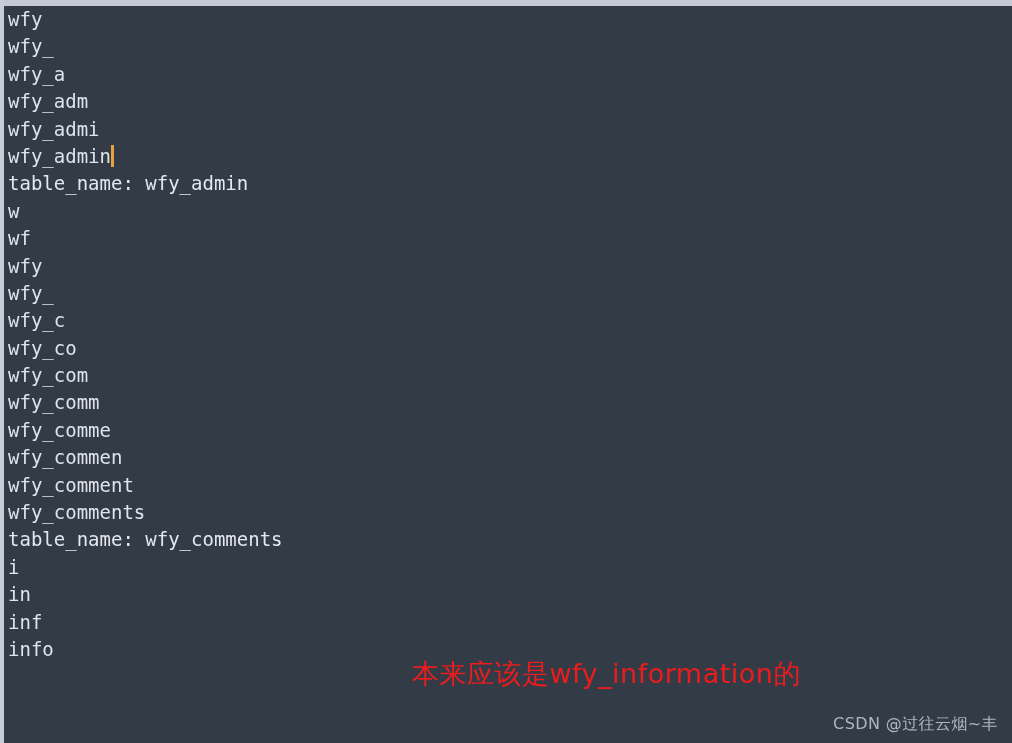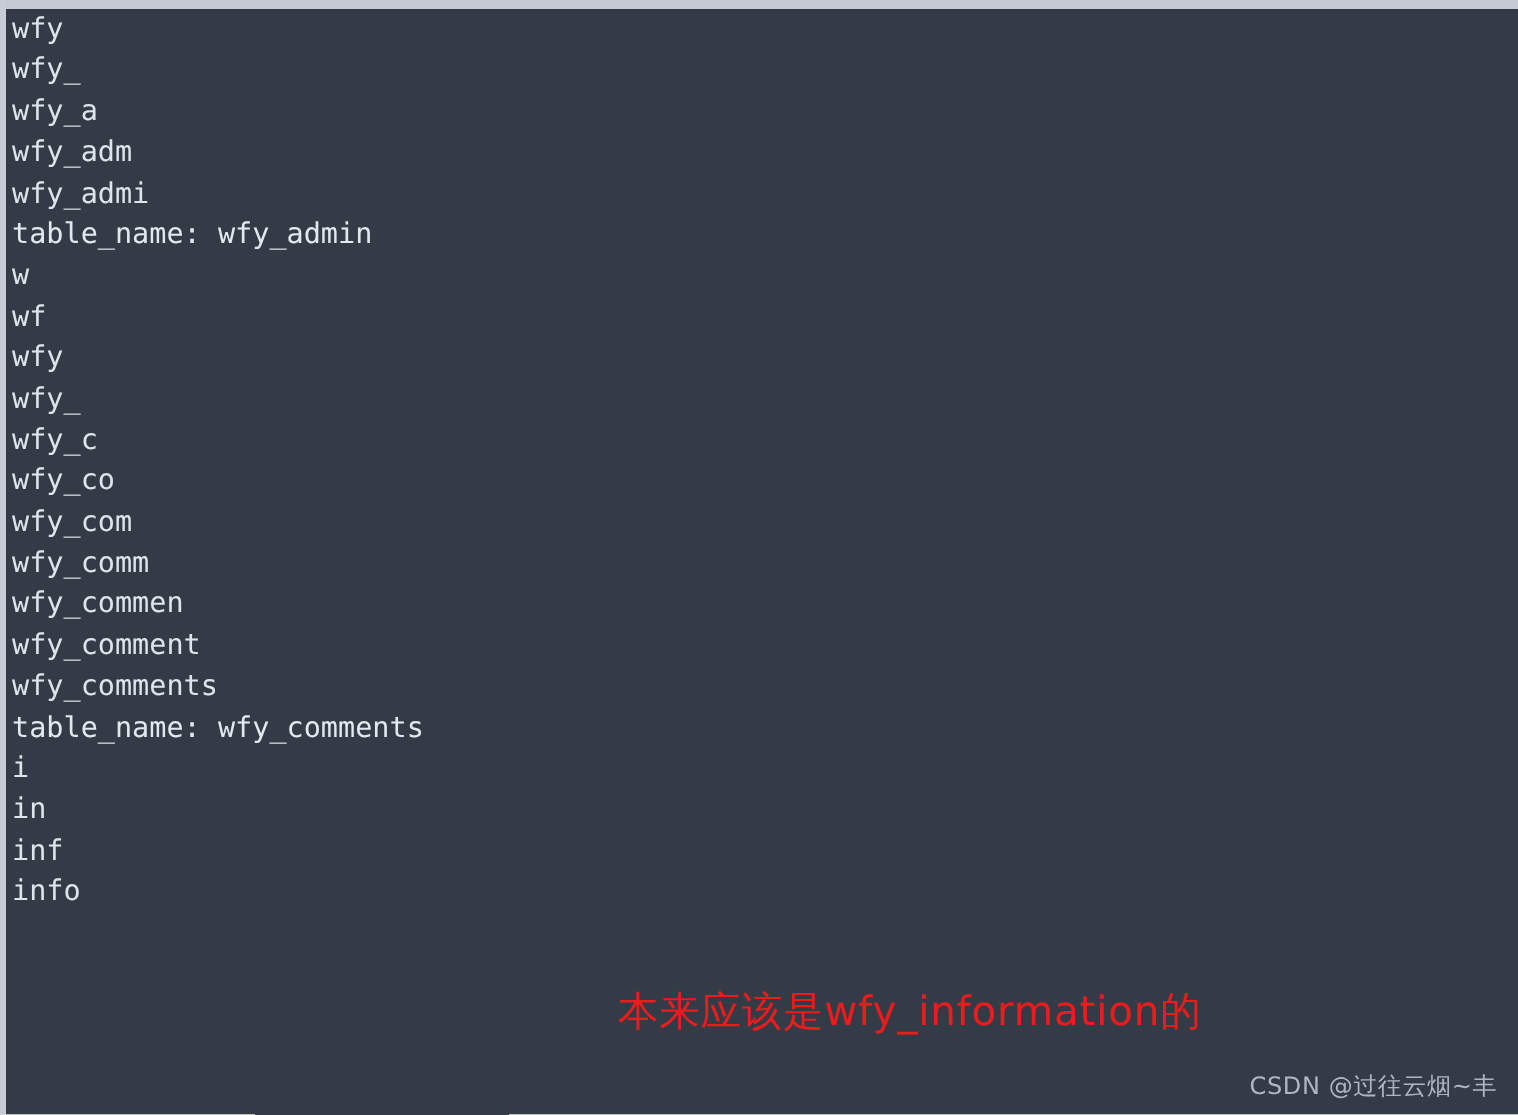--- a/index.html
+++ b/index.html
@@ -5,21 +5,21 @@
 <style>
   html, body {
     margin: 0;
     padding: 0;
     background: #ffffff;
   }
   #screenshot {
     position: relative;
     width: 1012px;
     height: 743px;
-    background: #fef9c3;
+    background: #f97316;
     overflow: hidden;
     font-family: "DejaVu Sans Mono", "Liberation Mono", monospace;
   }
   
   .chrome-top {
     position: absolute;
     top: 0;
     left: 0;
     width: 1012px;
     height: 6px;
@@ -100,29 +100,31 @@
   <div class="chrome-top"></div>
   <div class="chrome-left"></div>
 
   <div class="terminal">
     <div class="lines" id="terminal-lines">
         <div class="line"><span>wfy</span></div>
         <div class="line"><span>wfy_</span></div>
         <div class="line"><span>wfy_a</span></div>
         <div class="line"><span>wfy_adm</span></div>
         <div class="line"><span>wfy_admi</span></div>
+        <div class="line"><span>wfy_admin</span><span class="caret"></span></div>
         <div class="line out"><span>table_name: wfy_admin</span></div>
         <div class="line"><span>w</span></div>
         <div class="line"><span>wf</span></div>
         <div class="line"><span>wfy</span></div>
         <div class="line"><span>wfy_</span></div>
         <div class="line"><span>wfy_c</span></div>
         <div class="line"><span>wfy_co</span></div>
         <div class="line"><span>wfy_com</span></div>
         <div class="line"><span>wfy_comm</span></div>
+        <div class="line"><span>wfy_comme</span></div>
         <div class="line"><span>wfy_commen</span></div>
         <div class="line"><span>wfy_comment</span></div>
         <div class="line"><span>wfy_comments</span></div>
         <div class="line out"><span>table_name: wfy_comments</span></div>
         <div class="line"><span>i</span></div>
         <div class="line"><span>in</span></div>
         <div class="line"><span>inf</span></div>
         <div class="line"><span>info</span></div>
       </div>
 

